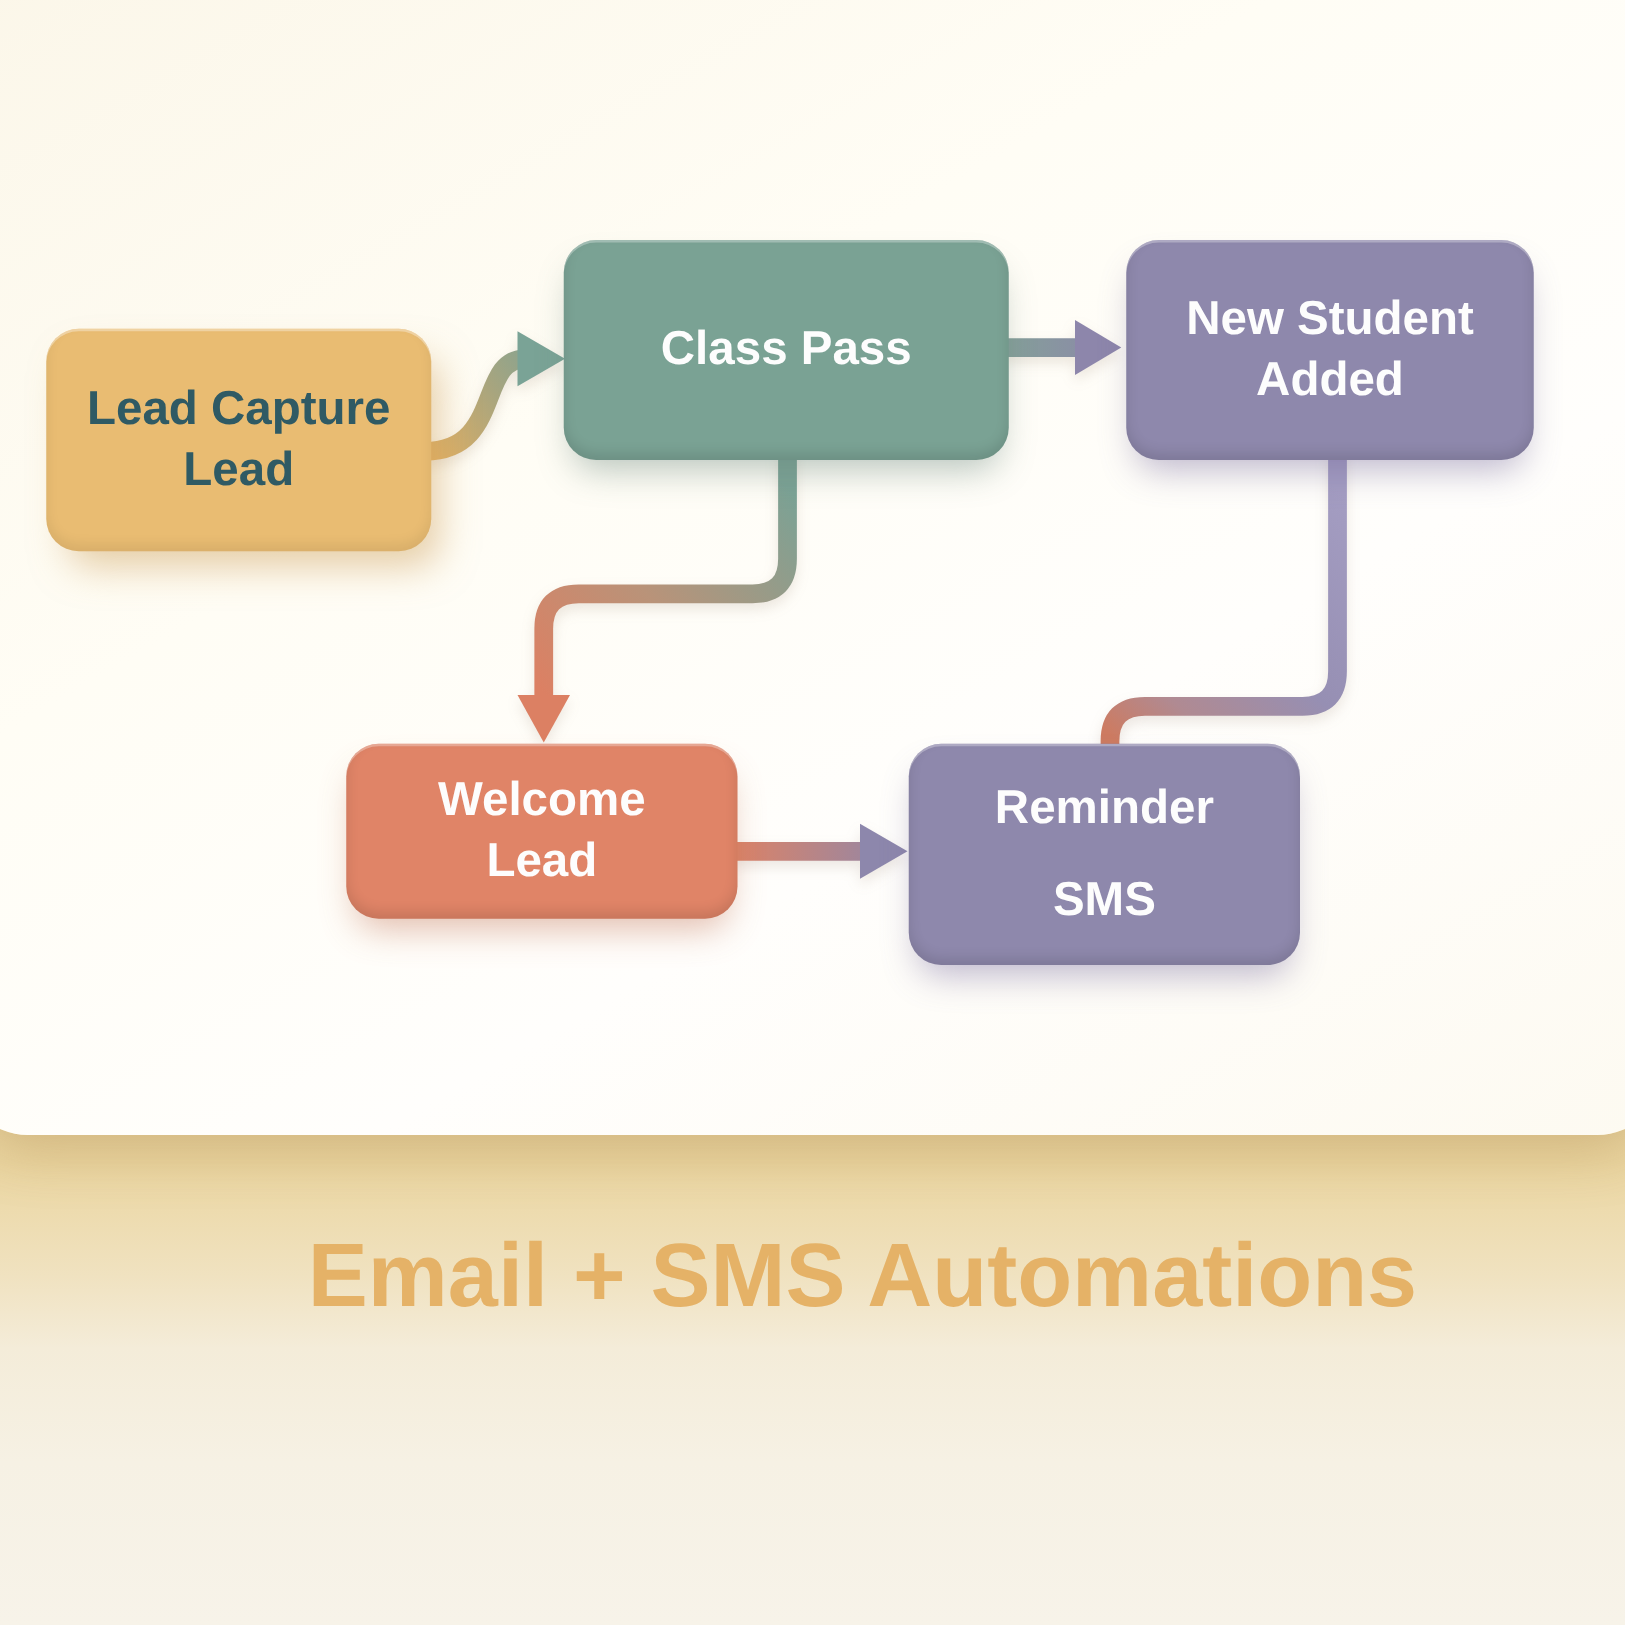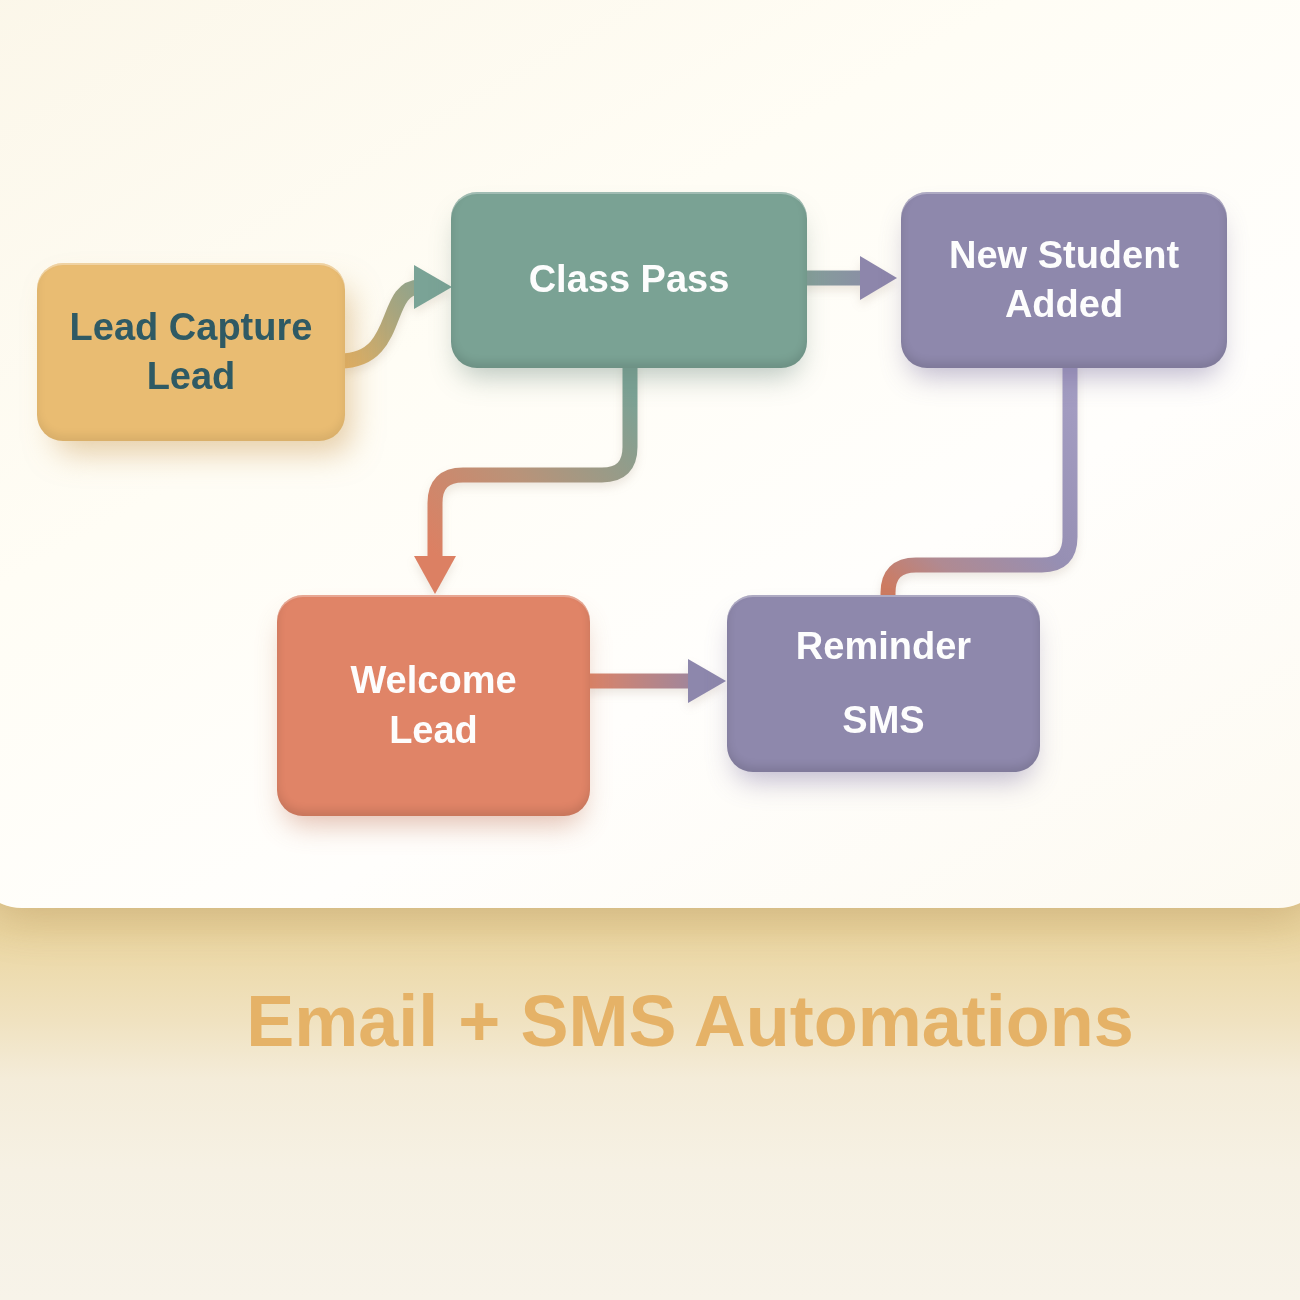--- a/index.html
+++ b/index.html
@@ -27,21 +27,21 @@
     border-radius:26px;font-weight:bold;font-size:38px;line-height:1.3;text-align:center;
     box-shadow:inset 0 2px 0 rgba(255,255,255,.28), inset 0 -5px 10px rgba(0,0,0,.10);
   }
   .node .line{display:block;}
   .node-lead{     left:37px;  top:263px; width:308px; height:178px;
                   box-shadow:12px 18px 30px -6px rgba(205,160,90,.5), inset 0 2px 0 rgba(255,255,255,.35), inset 0 -5px 10px rgba(0,0,0,.08);}
   .node-class{    left:451px; top:192px; width:356px; height:176px;
                   box-shadow:0 16px 28px -8px rgba(100,130,120,.45), inset 0 2px 0 rgba(255,255,255,.3), inset 0 -5px 10px rgba(0,0,0,.12);}
   .node-new{      left:901px; top:192px; width:326px; height:176px;
                   box-shadow:0 16px 28px -8px rgba(110,100,150,.45), inset 0 2px 0 rgba(255,255,255,.3), inset 0 -5px 10px rgba(0,0,0,.12);}
-  .node-welcome{  left:277px; top:595px; width:313px; height:221px;
+  .node-welcome{  left:277px; top:595px; width:313px; height:140px;
                   box-shadow:0 16px 28px -8px rgba(190,110,80,.45), inset 0 2px 0 rgba(255,255,255,.3), inset 0 -5px 10px rgba(0,0,0,.12);}
   .node-reminder{ left:727px; top:595px; width:313px; height:177px;
                   box-shadow:0 16px 28px -8px rgba(110,100,150,.45), inset 0 2px 0 rgba(255,255,255,.3), inset 0 -5px 10px rgba(0,0,0,.12);gap:24px;}
   .title{
     position:absolute;left:80px;right:0;top:980px;margin:0;
     text-align:center;font-size:72px;font-weight:bold;letter-spacing:0;
   }
 </style>
 </head>
 <body>

